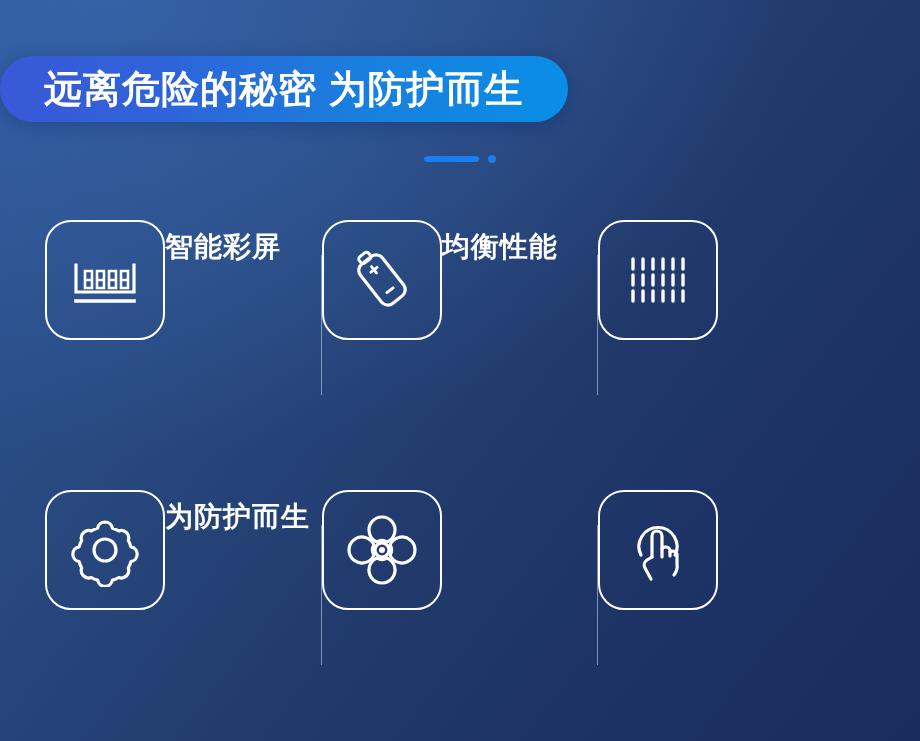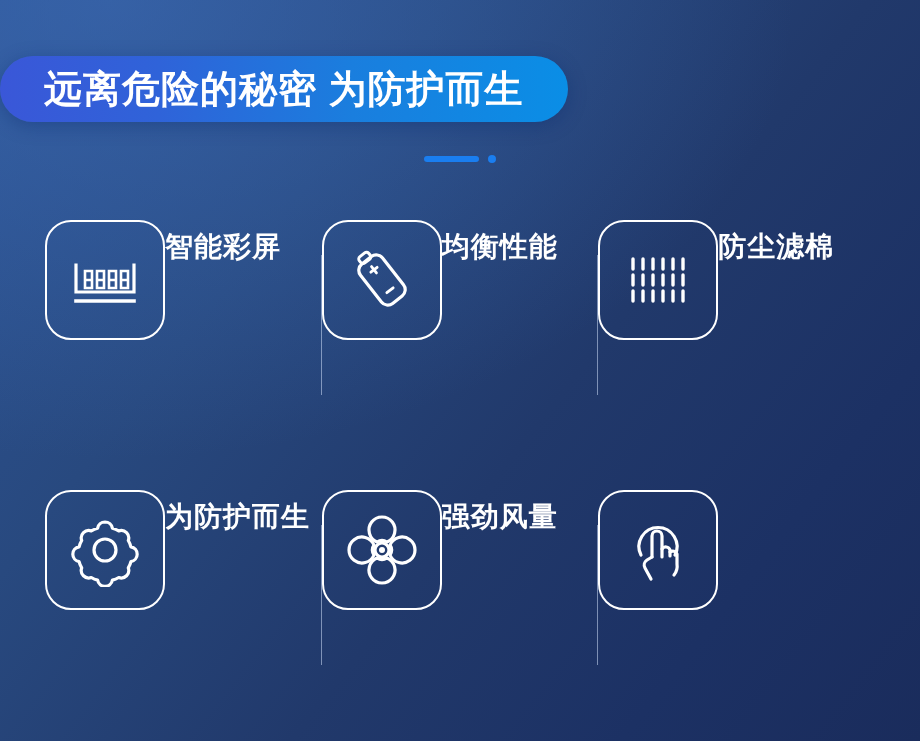--- a/index.html
+++ b/index.html
@@ -194,21 +194,20 @@
               <line x1="62" y1="32" x2="62" y2="42"></line>
             <line x1="12" y1="48" x2="12" y2="58"></line>
               <line x1="22" y1="48" x2="22" y2="58"></line>
             <line x1="32" y1="48" x2="32" y2="58"></line>
               <line x1="42" y1="48" x2="42" y2="58"></line>
             <line x1="52" y1="48" x2="52" y2="58"></line>
               <line x1="62" y1="48" x2="62" y2="58"></line>
           </g>
         </svg>
       </div>
-      <div class="feat-label">防尘滤棉</div>
     </div>
 
     <div class="cell sep">
       <div class="icon-box">
         <svg width="74" height="74" viewBox="0 0 74 74" fill="none">
           <g stroke="#ffffff" stroke-width="3.2" fill="none" stroke-linejoin="round">
             <path d="M37 9
                      a7.5 7.5 0 0 1 7.4 6.3
                      a22 22 0 0 1 6.3 2.6
                      a7.5 7.5 0 0 1 9.6 9.6
@@ -239,21 +238,20 @@
           <g stroke="#ffffff" stroke-width="3.2" fill="none">
             <path d="M32 29 a13 13 0 1 1 10 0 a9 9 0 0 0 -10 0 z"></path>
             <path d="M45 32 a13 13 0 1 1 0 10 a9 9 0 0 0 0 -10 z"></path>
             <path d="M42 45 a13 13 0 1 1 -10 0 a9 9 0 0 0 10 0 z"></path>
             <path d="M29 42 a13 13 0 1 1 0 -10 a9 9 0 0 0 0 10 z"></path>
             <circle cx="37" cy="37" r="7"></circle>
           </g>
           <circle cx="37" cy="37" r="3" fill="#ffffff"></circle>
         </svg>
       </div>
-      <div class="feat-label">强劲风量</div>
     </div>
 
     <div class="cell">
       <div class="icon-box">
         <svg width="74" height="74" viewBox="0 0 74 74" fill="none">
           <g stroke="#ffffff" stroke-width="3.2" fill="none" stroke-linecap="round" stroke-linejoin="round">
             <path d="M20 42 A19 19 0 1 1 54 42"></path>
             <path d="M31 44 L31 23 a5 5 0 0 1 10 0 l0 21"></path>
             <path d="M41 36 a4.5 4.5 0 0 1 8 1 l0 6"></path>
             <path d="M49 39 a4.5 4.5 0 0 1 7 2 l0 10 a14 14 0 0 1 -3 11"></path>

